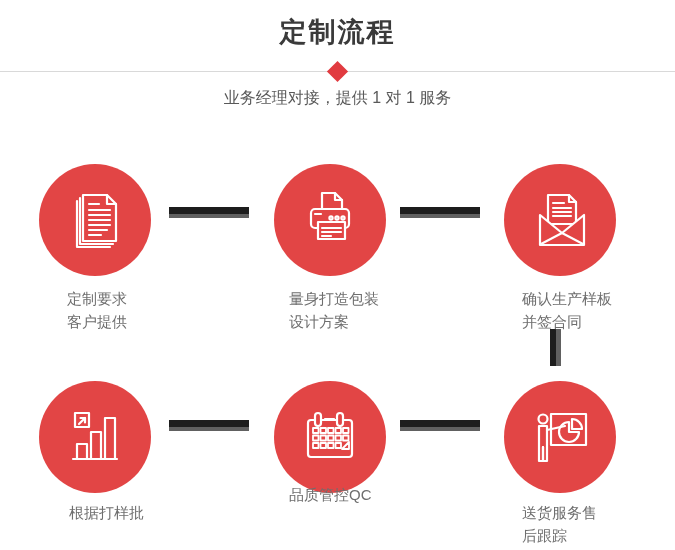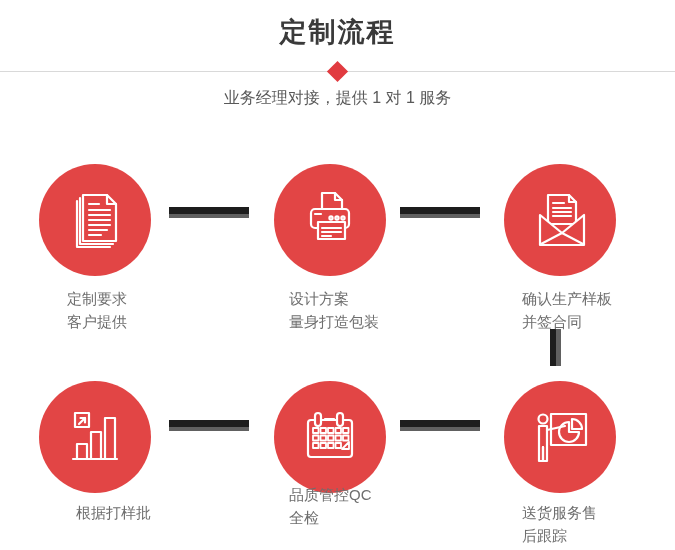--- a/index.html
+++ b/index.html
@@ -46,21 +46,21 @@
   .h3{left:169px;top:420px;} .h4{left:400px;top:420px;}
   .vbar{
     position:absolute;width:11px;height:37px;left:550px;top:329px;
     background:linear-gradient(to right,var(--bar-dark) 0 55%,var(--bar-gray) 55% 100%);
   }
   .label{
     position:absolute;width:170px;font-size:15px;line-height:23px;
     color:var(--label-color);text-align:left;
   }
   .l1{left:67px;top:287px;} .l2{left:289px;top:287px;} .l3{left:522px;top:287px;}
-  .l4{left:76px;top:501px;} .l5{left:289px;top:483px;} .l6{left:522px;top:501px;}
+  .l4{left:69px;top:501px;} .l5{left:289px;top:483px;} .l6{left:522px;top:501px;}
 </style>
 </head>
 <body>
 
 <div id="canvas">
 
   <div class="title">定制流程</div>
   <div class="divider"></div>
   <div class="diamond"></div>
   <div class="subtitle">业务经理对接，提供 1 对 1 服务</div>
@@ -163,32 +163,31 @@
       <line x1="15" y1="42" x2="15" y2="56"></line>
       <polyline points="19,25 28,23 37,21"></polyline>
     </svg>
   </div>
 
   <div class="label l1">
     <div>定制要求</div>
     <div>客户提供</div>
   </div>
   <div class="label l2">
+    <div>量身打造包装</div>
     <div>设计方案</div>
-    <div>量身打造包装</div>
   </div>
   <div class="label l3">
     <div>确认生产样板</div>
     <div>并签合同</div>
   </div>
   <div class="label l4">
     <div>根据打样批</div>
   </div>
   <div class="label l5">
     <div>品质管控QC</div>
-    <div>全检</div>
   </div>
   <div class="label l6">
     <div>送货服务售</div>
     <div>后跟踪</div>
   </div>
 
 </div>
 
 </body></html>

